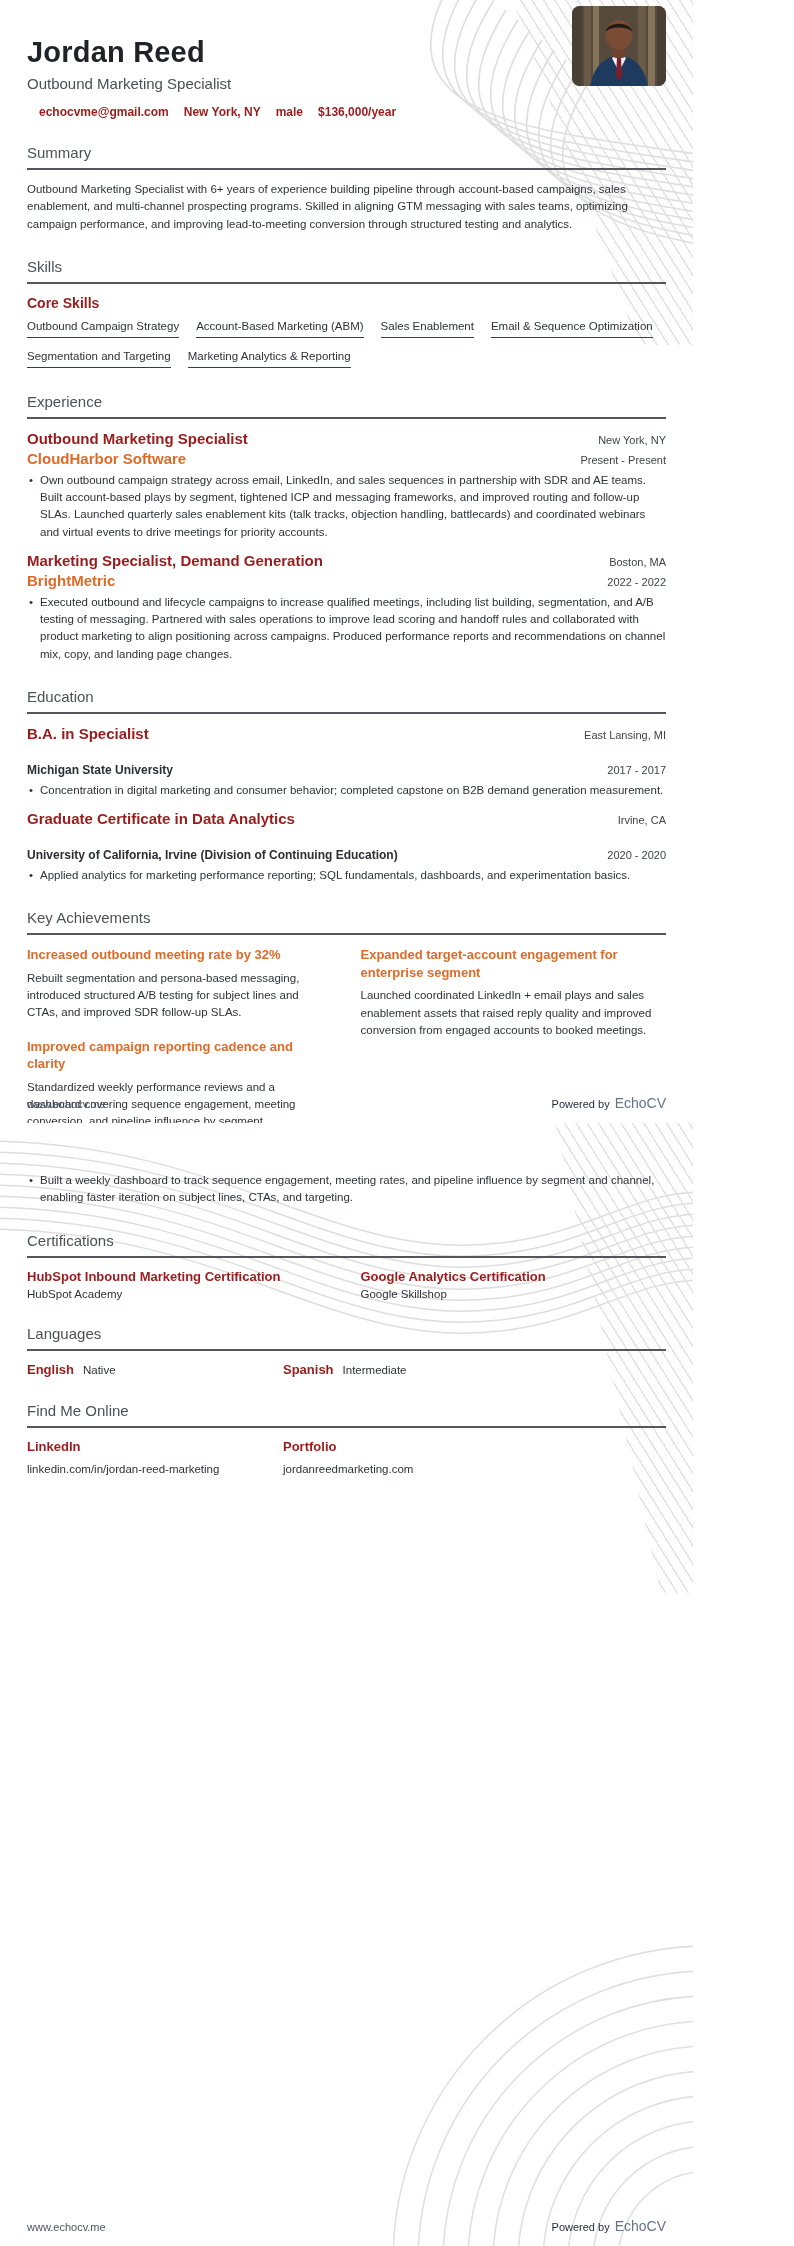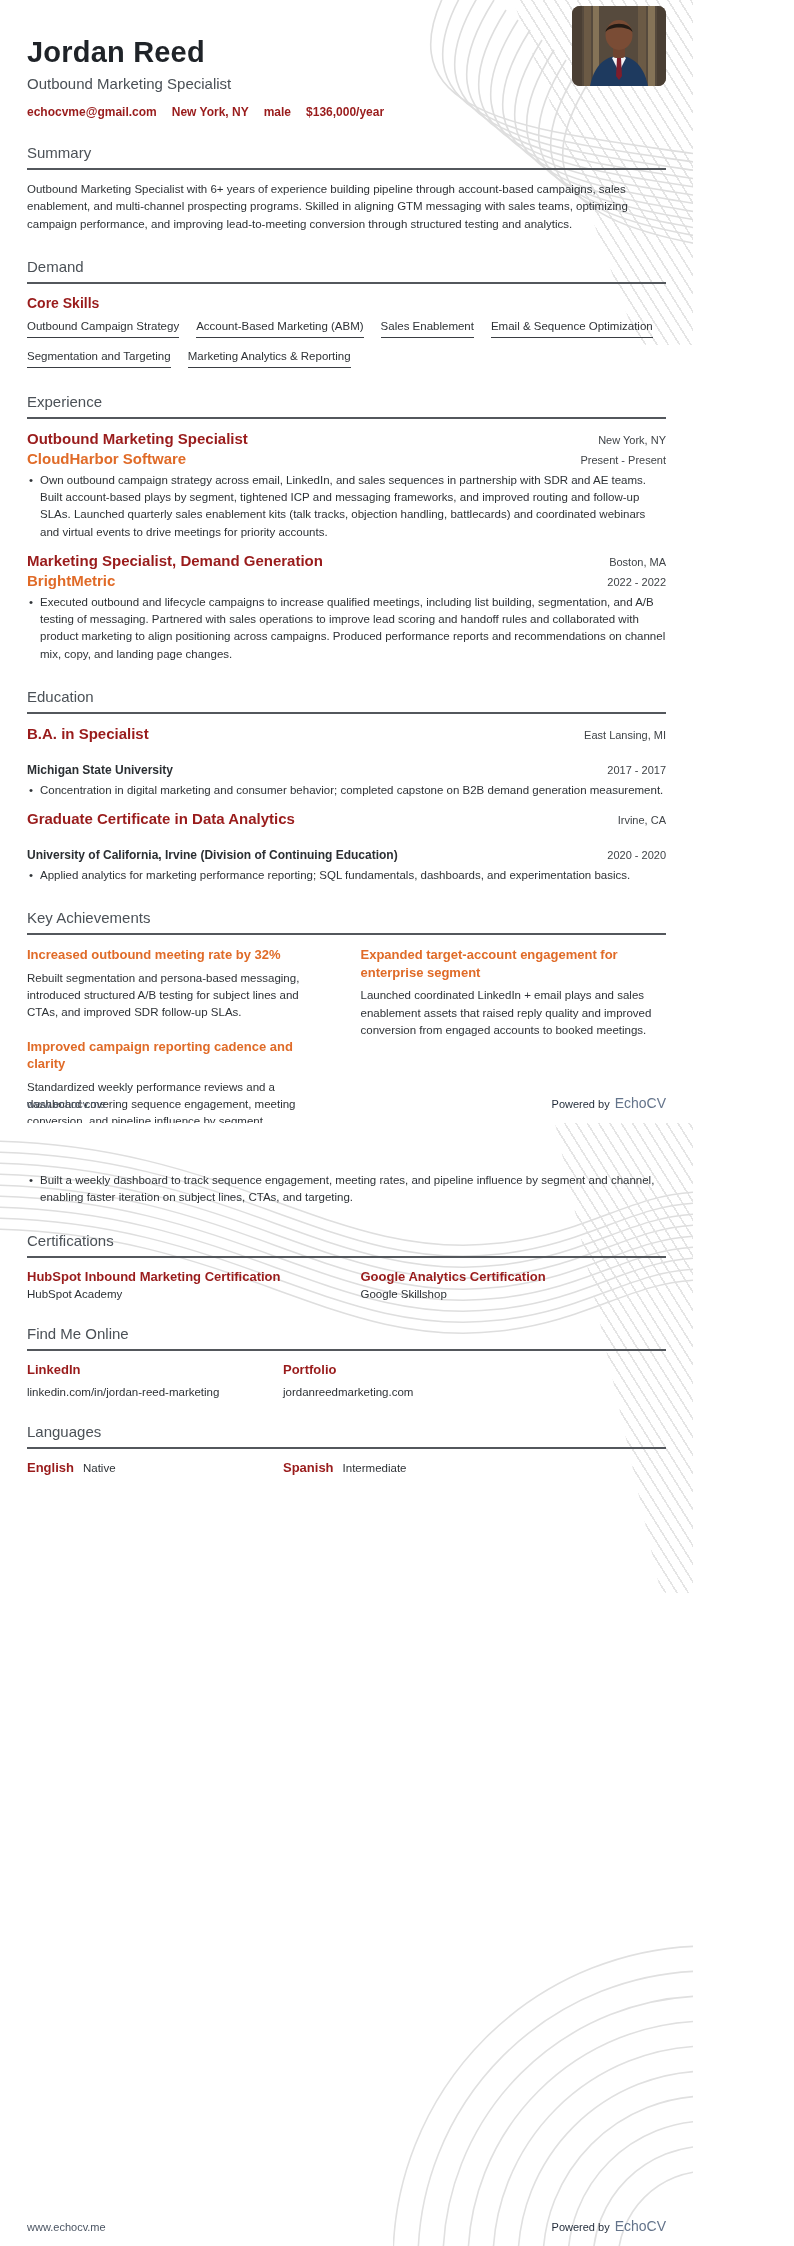--- a/index.html
+++ b/index.html
@@ -25,21 +25,21 @@
     background:repeating-linear-gradient(58deg,transparent 0 8px,var(--deco) 8px 9.6px);
     opacity:.85;
   }
   .hatch-p1{top:0;right:0;width:250px;height:345px;clip-path:polygon(28% 0,100% 0,100% 100%,78% 100%);}
   .hatch-p2{top:0;right:0;width:230px;height:470px;clip-path:polygon(40% 0,100% 0,100% 100%,86% 100%);}
   svg.deco{display:block;}
   
   .header{position:relative;padding-top:36px;}
   .name{font-size:29px;font-weight:bold;color:#1f2328;letter-spacing:.2px;}
   .job-title{font-size:15px;color:#4a5056;margin-top:6px;}
-  .contact-row{display:flex;gap:15px;margin-top:13px;font-size:12px;font-weight:bold;color:var(--accent-red);}
+  .contact-row{display:flex;gap:15px;margin-top:13px;font-size:12px;font-weight:bold;color:var(--accent-red);margin-left:12px;}
   .photo{position:absolute;top:6px;right:0;width:94px;height:80px;border-radius:8px;overflow:hidden;}
   
   .section{margin-top:25px;}
   .section-heading{
     font-size:15px;font-weight:400;color:var(--heading-gray);
     padding-bottom:7px;border-bottom:2px solid #53575c;margin-bottom:11px;
   }
   .entry{margin-bottom:11px;}
   .entry-line{display:flex;justify-content:space-between;align-items:baseline;}
   .entry-title{font-size:15px;font-weight:bold;color:var(--accent-red);}
@@ -137,21 +137,21 @@
         </svg>
       </div>
     </div>
 
     <div class="section">
       <div class="section-heading">Summary</div>
       <p class="ach-text">Outbound Marketing Specialist with 6+ years of experience building pipeline through account-based campaigns, sales enablement, and multi-channel prospecting programs. Skilled in aligning GTM messaging with sales teams, optimizing campaign performance, and improving lead-to-meeting conversion through structured testing and analytics.</p>
     </div>
 
     <div class="section">
-      <div class="section-heading">Demand</div>
+      <div class="section-heading">Skills</div>
       <div class="skills-group-label">Core Skills</div>
       <div class="skills-list">
         <span class="skill-item">Outbound Campaign Strategy</span>
         <span class="skill-item">Account-Based Marketing (ABM)</span>
         <span class="skill-item">Sales Enablement</span>
         <span class="skill-item">Email &amp; Sequence Optimization</span>
         <span class="skill-item">Segmentation and Targeting</span>
         <span class="skill-item">Marketing Analytics &amp; Reporting</span>
       </div>
     </div>
@@ -307,47 +307,47 @@
           <div class="cert-issuer">HubSpot Academy</div>
         </div>
         <div class="col">
           <div class="cert-title">Google Analytics Certification</div>
           <div class="cert-issuer">Google Skillshop</div>
         </div>
       </div>
     </div>
 
     <div class="section">
+      <div class="section-heading">Languages</div>
+      <div class="lang-grid">
+        <div class="lang-item">
+          <span class="lang-name">English</span>
+          <span class="lang-level">Native</span>
+        </div>
+        <div class="lang-item">
+          <span class="lang-name">Spanish</span>
+          <span class="lang-level">Intermediate</span>
+        </div>
+      </div>
+    </div>
+
+    <div class="section">
       <div class="section-heading">Find Me Online</div>
       <div class="link-grid">
         <div>
           <div class="link-label">LinkedIn</div>
           <a class="link-url" href="#">linkedin.com/in/jordan-reed-marketing</a>
         </div>
         <div>
           <div class="link-label">Portfolio</div>
           <a class="link-url" href="#">jordanreedmarketing.com</a>
         </div>
       </div>
     </div>
 
-    <div class="section">
-      <div class="section-heading">Languages</div>
-      <div class="lang-grid">
-        <div class="lang-item">
-          <span class="lang-name">English</span>
-          <span class="lang-level">Native</span>
-        </div>
-        <div class="lang-item">
-          <span class="lang-name">Spanish</span>
-          <span class="lang-level">Intermediate</span>
-        </div>
-      </div>
-    </div>
-
   </div>
 
   <div class="page-footer">
     <a class="footer-url" href="#">www.echocv.me</a>
     <div class="powered">
       <span class="powered-label">Powered by</span>
       <span class="powered-brand">EchoCV</span>
     </div>
   </div>
 </div>

